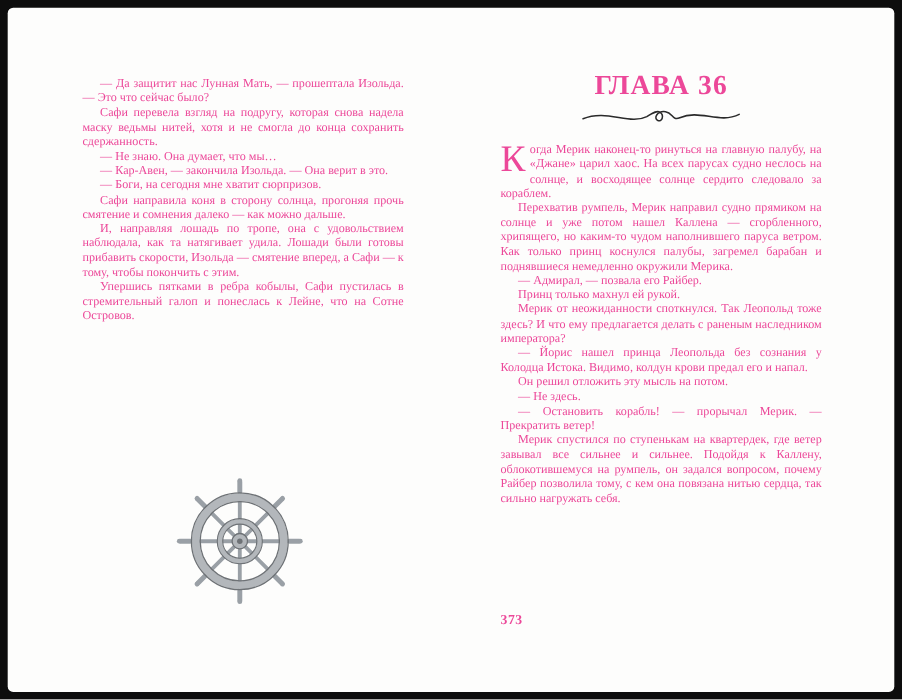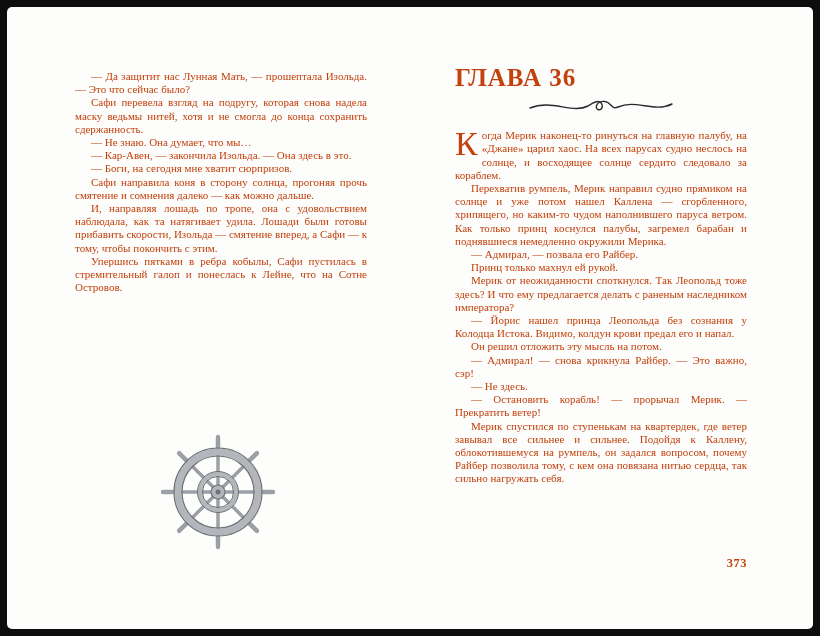--- a/index.html
+++ b/index.html
@@ -1,42 +1,42 @@
 <!DOCTYPE html>
 <html><head>
 <meta charset="utf-8">
 <style>
   html,body{margin:0;padding:0;background:#e8e8e8;}
   .scan{position:relative;width:820px;height:636px;background:#0d0d0d;overflow:hidden;
-        font-family:"Liberation Serif","DejaVu Serif",serif;color:#c2410c;}
+        font-family:"Liberation Serif","DejaVu Serif",serif;color:#ec4899;}
   .paper{position:absolute;left:7px;top:7px;right:7px;bottom:7px;background:#fdfdfc;border-radius:5px;}
   .col{position:absolute;width:292px;text-align:justify;font-size:11px;line-height:13.2px;}
   .col p{margin:0;text-indent:16px;}
   .col-left{left:75px;top:70px;}
   .col-right{left:455px;top:64px;}
   .chapter-title{font-size:25px;line-height:28px;font-weight:bold;letter-spacing:1px;
-                 text-indent:0;}
+                 text-align:center;text-indent:0;}
   .ornament{display:block;margin:2px auto 8px auto;text-align:center;}
   p.first{text-indent:0;}
   .dropcap{float:left;font-size:34px;line-height:27px;padding:1px 4px 0 0;font-weight:normal;}
   .wheel{position:absolute;left:158px;top:432px;width:120px;height:120px;}
-  .pagenum{position:absolute;left:455px;top:556px;width:292px;text-align:right;
+  .pagenum{position:absolute;left:455px;top:556px;width:292px;text-align:left;
            font-size:12.5px;font-weight:bold;letter-spacing:.5px;}
 </style>
 </head>
 <body>
 
 <div class="scan">
   <div class="paper"></div>
 
   <div class="col col-left">
     <p>— Да защитит нас Лунная Мать, — прошептала Изольда. — Это что сейчас было?</p>
     <p>Сафи перевела взгляд на подругу, которая снова надела маску ведьмы нитей, хотя и не смогла до конца сохранить сдержанность.</p>
     <p>— Не знаю. Она думает, что мы…</p>
-    <p>— Кар-Авен, — закончила Изольда. — Она здесь в это.</p>
+    <p>— Кар-Авен, — закончила Изольда. — Она верит в это.</p>
     <p>— Боги, на сегодня мне хватит сюрпризов.</p>
     <p>Сафи направила коня в сторону солнца, прогоняя прочь смятение и сомнения далеко — как можно дальше.</p>
     <p>И, направляя лошадь по тропе, она с удовольствием наблюдала, как та натягивает удила. Лошади были готовы прибавить скорости, Изольда — смятение вперед, а Сафи — к тому, чтобы покончить с этим.</p>
     <p>Упершись пятками в ребра кобылы, Сафи пустилась в стремительный галоп и понеслась к Лейне, что на Сотне Островов.</p>
   </div>
 
   <div class="wheel">
     <svg width="120" height="120" viewBox="0 0 120 120">
       <g stroke="#6e7276" fill="none">
 
@@ -105,20 +105,19 @@
     </div>
     <p class="first">
       <span class="dropcap">К</span><span>огда Мерик наконец-то ринуться на главную палубу, на «Джане» царил хаос. На всех парусах судно неслось на солнце, и восходящее солнце сердито следовало за кораблем.</span>
     </p>
     <p>Перехватив румпель, Мерик направил судно прямиком на солнце и уже потом нашел Каллена — сгорбленного, хрипящего, но каким-то чудом наполнившего паруса ветром. Как только принц коснулся палубы, загремел барабан и поднявшиеся немедленно окружили Мерика.</p>
     <p>— Адмирал, — позвала его Райбер.</p>
     <p>Принц только махнул ей рукой.</p>
     <p>Мерик от неожиданности споткнулся. Так Леопольд тоже здесь? И что ему предлагается делать с раненым наследником императора?</p>
     <p>— Йорис нашел принца Леопольда без сознания у Колодца Истока. Видимо, колдун крови предал его и напал.</p>
     <p>Он решил отложить эту мысль на потом.</p>
-    <p>— Адмирал! — снова крикнула Райбер. — Это важно, сэр!</p>
     <p>— Не здесь.</p>
     <p>— Остановить корабль! — прорычал Мерик. — Прекратить ветер!</p>
     <p>Мерик спустился по ступенькам на квартердек, где ветер завывал все сильнее и сильнее. Подойдя к Каллену, облокотившемуся на румпель, он задался вопросом, почему Райбер позволила тому, с кем она повязана нитью сердца, так сильно нагружать себя.</p>
   </div>
 
   <div class="pagenum">373</div>
 </div>
 
 </body></html>

